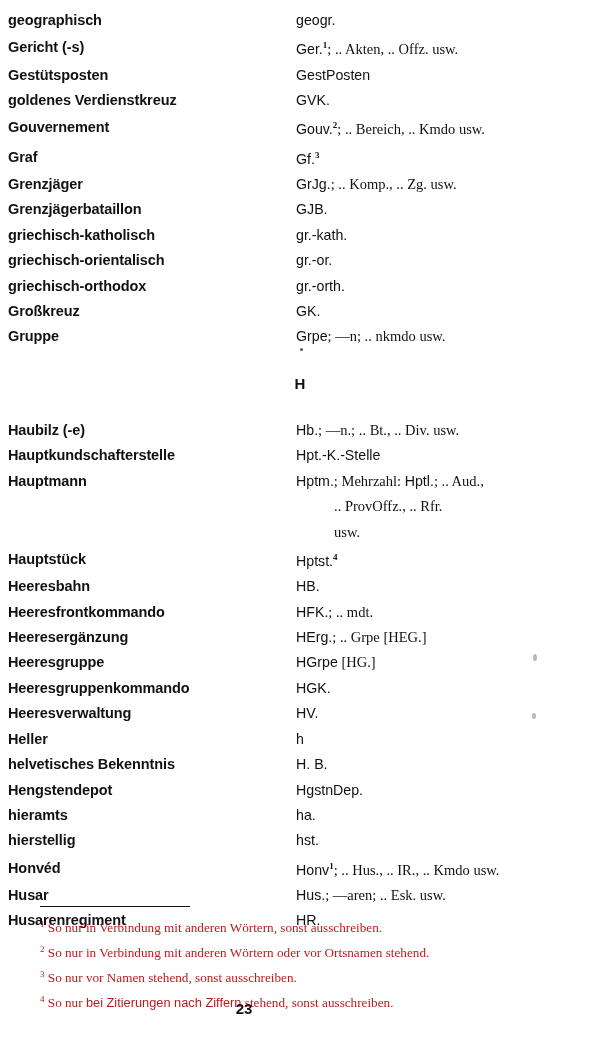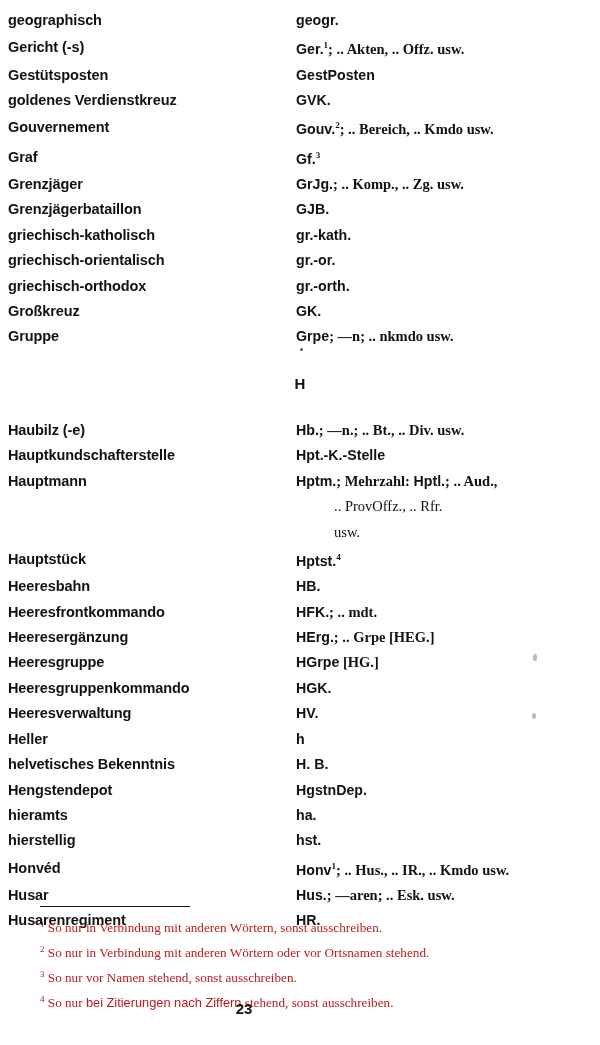--- a/index.html
+++ b/index.html
@@ -48,26 +48,26 @@
   }
   .defn {
     flex: 1 1 auto;
     font-family: "Liberation Serif", serif;
     font-size: 14.5px;
     line-height: 25.4px;
     color: #111111;
   }
   .defn b {
     font-family: "Liberation Sans", sans-serif;
-    font-weight: bold;
+    font-weight: normal;
     font-size: 14.2px;
   }
   .defn .ser {
     font-family: "Liberation Serif", serif;
-    font-weight: bold;
+    font-weight: normal;
     margin-top: 11px;
   }
   .defn .sup {
     font-size: 9px;
     vertical-align: super;
     font-family: "Liberation Serif", serif;
     font-weight: bold;
   }
   .contline {
     display: flex;

